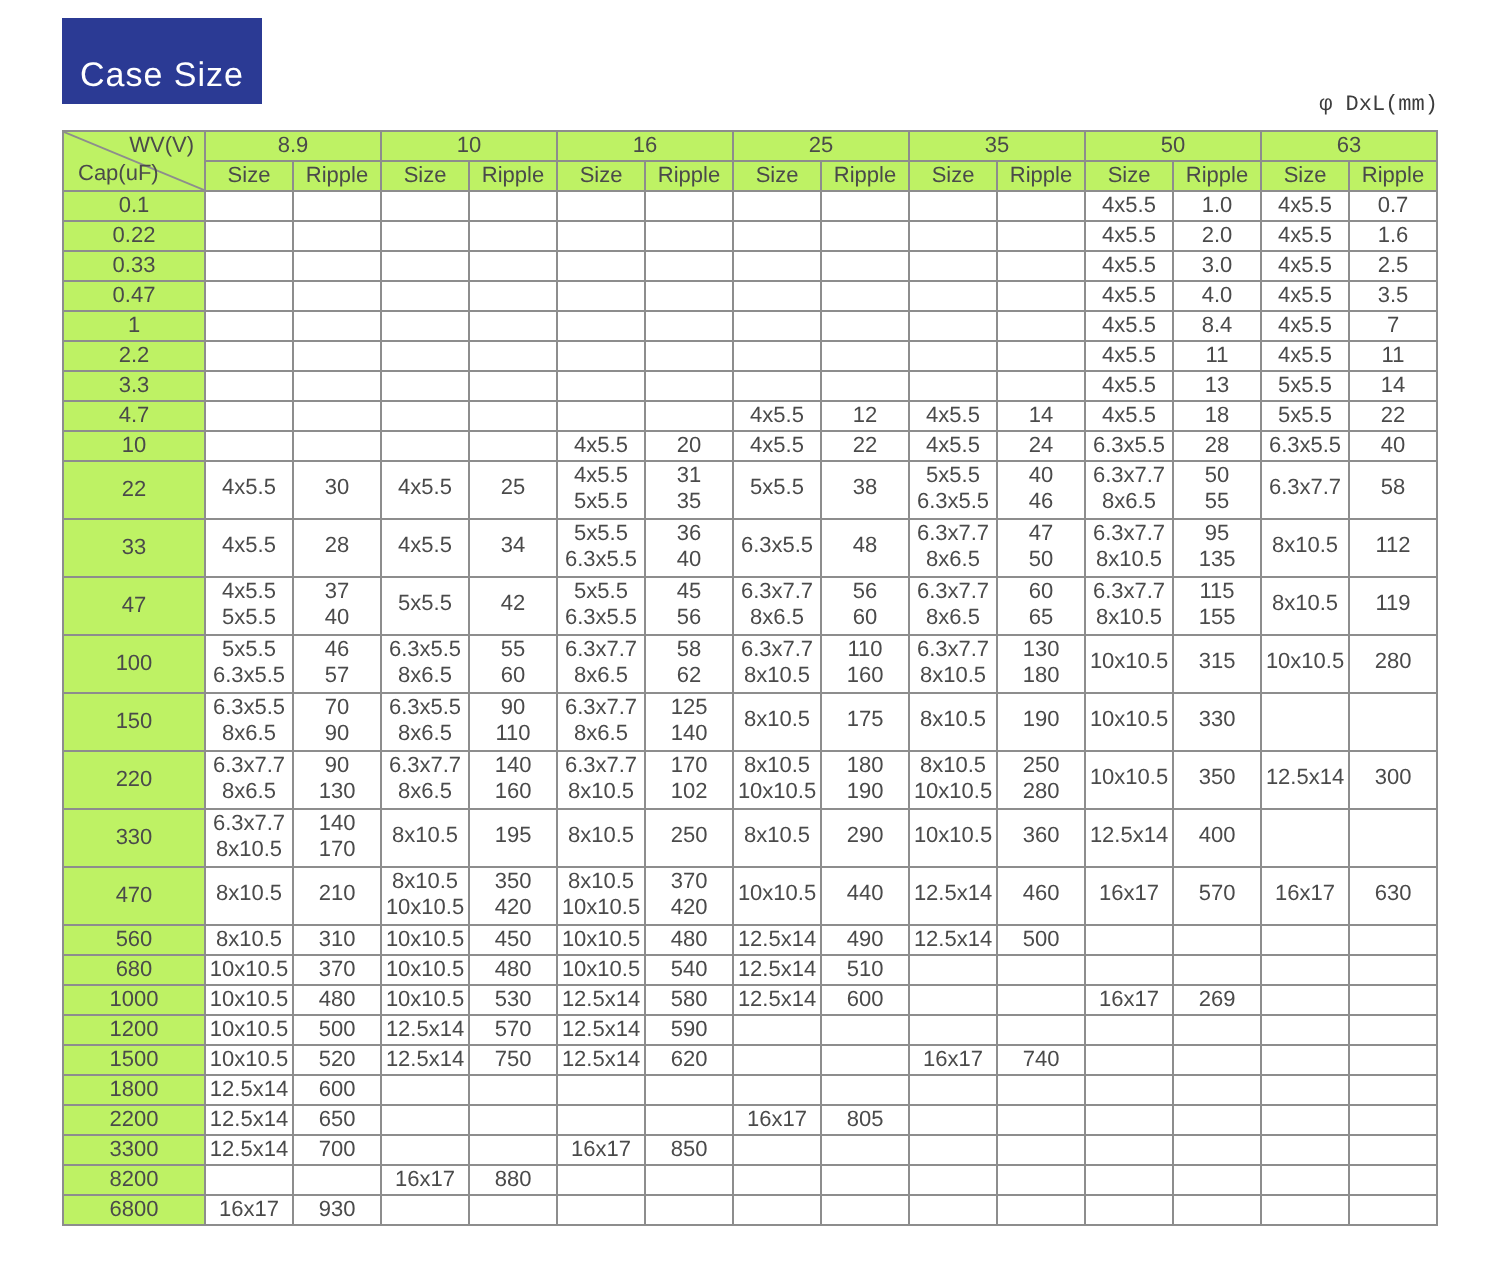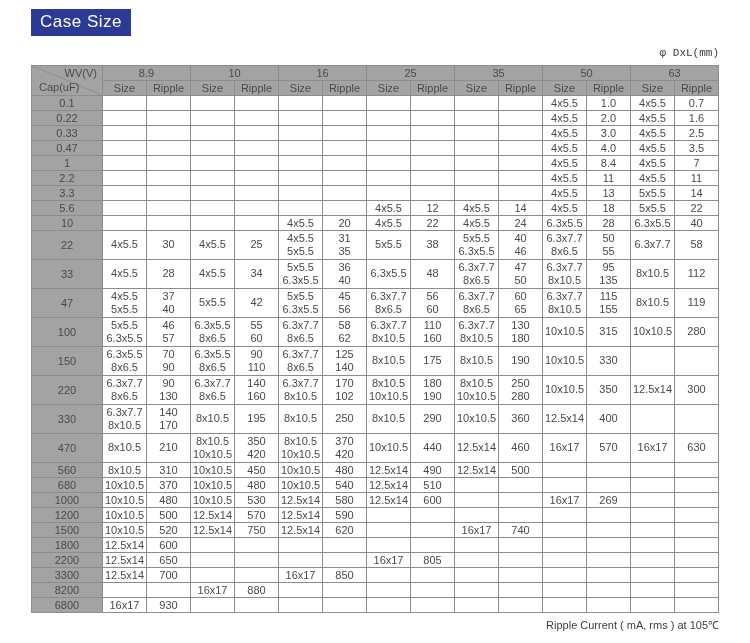--- a/index.html
+++ b/index.html
@@ -10,21 +10,21 @@
     color:#4a4a4a;
     position:relative;
     overflow:hidden;
   }
   .page { position:absolute; inset:0; }
 
   .title-badge {
     position:absolute; left:31px; top:9px;
     background:#2b3a94; color:#ffffff;
     font-size:17px; line-height:20px;
-    padding:3px 9px 4px 9px;
+    padding:19px 9px 4px 9px;
     letter-spacing:0.5px;
   }
   .note-top {
     position:absolute; right:31px; top:47px;
     font-size:11px; color:#3d3d3d;font-family:Liberation Mono, monospace;
   }
   .note-bottom {
     position:absolute; right:31px; top:617px;
     font-size:11px; color:#3d3d3d;
   }
@@ -40,21 +40,21 @@
   table.case-table td {
     border:1px solid #8d8d8d;
     text-align:center;
     vertical-align:middle;
     padding:0;
     white-space:nowrap;
     height:15px;
     line-height:14px;
     color:#4a4a4a;
   }
-  thead td.hdr, td.cap, td.corner { background:#a3a3a3; }
+  thead td.hdr, td.cap, td.corner { background:#bef264; }
   thead td { height:15px; }
   tr.single td { height:15px; }
   tr.double td { height:29px; }
   tr.double td div { line-height:13.5px; }
 
   td.corner { position:relative; }
   td.corner .diag { position:absolute; left:0; top:0; width:100%; height:100%; display:block; }
   td.corner .c-top { position:absolute; top:1px; right:5px; line-height:13px; }
   td.corner .c-bot { position:absolute; bottom:1px; left:7px; line-height:13px; }
 </style>
@@ -289,21 +289,21 @@
             <div>13</div>
           </td>
           <td>
             <div>5x5.5</div>
           </td>
           <td>
             <div>14</div>
           </td>
         </tr>
         <tr class="single">
-          <td class="cap">5.6</td>
+          <td class="cap">4.7</td>
           <td></td>
           <td></td>
           <td></td>
           <td></td>
           <td></td>
           <td></td>
           <td>
             <div>4x5.5</div>
           </td>
           <td>
@@ -1049,15 +1049,14 @@
           <td></td>
           <td></td>
           <td></td>
           <td></td>
           <td></td>
           <td></td>
         </tr>
       </tbody>
   </table>
 
-  <div class="note-bottom">Ripple Current ( mA, rms ) at 105℃</div>
 
 </div>
 
 </body></html>

